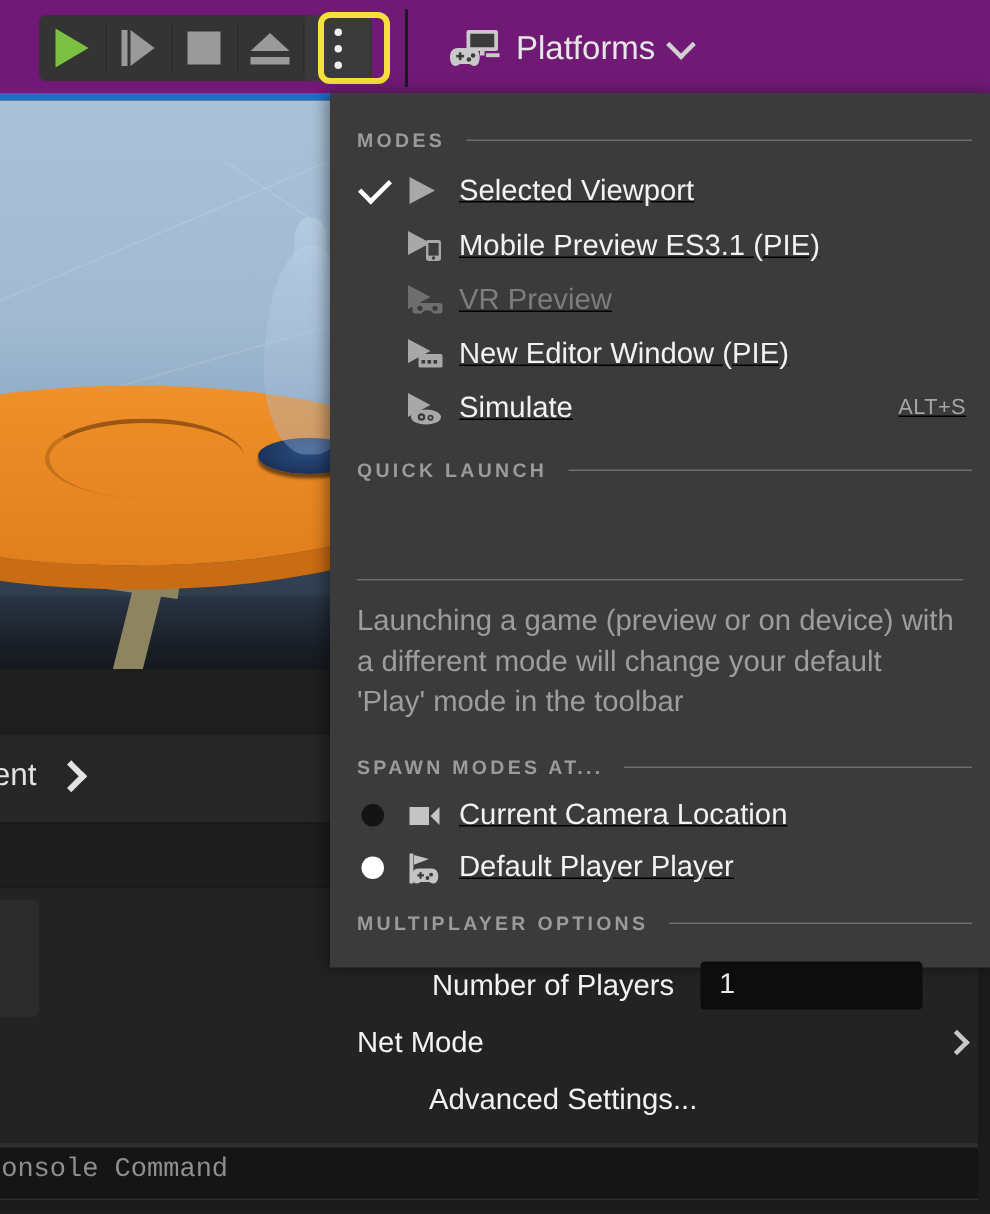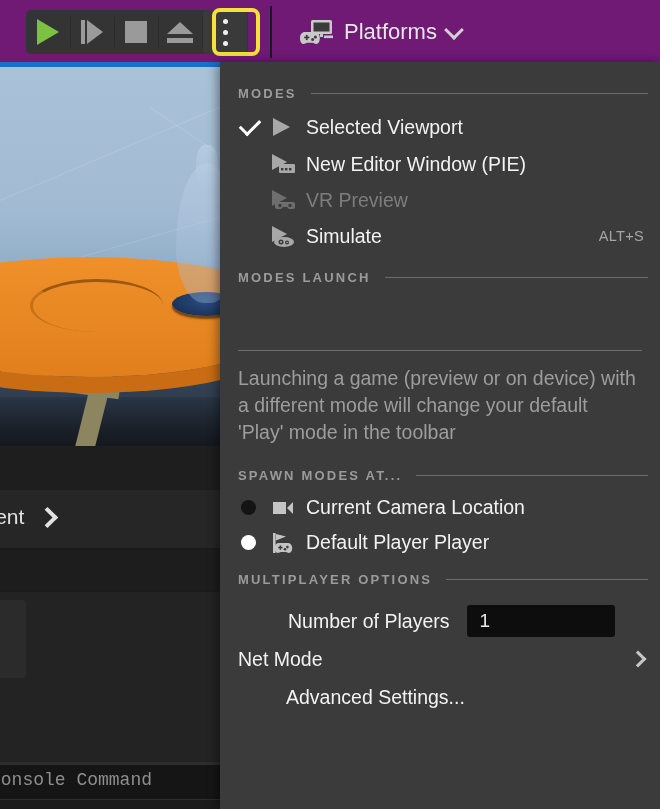--- a/index.html
+++ b/index.html
@@ -66,27 +66,27 @@
   
   .right-sliver{position:absolute;left:652px;top:62px;width:8px;height:747px;overflow:hidden;}
   .rs-a{position:absolute;left:0;top:0;width:8px;height:36px;background:#9fb8d0;}
   .rs-b{position:absolute;left:0;top:36px;width:8px;height:100px;background:#e88a22;}
   .rs-c{position:absolute;left:0;top:136px;width:8px;height:40px;background:#1d1d22;}
   .rs-d{position:absolute;left:0;top:176px;width:8px;height:120px;background:#e88a22;}
   .rs-e{position:absolute;left:0;top:296px;width:8px;height:60px;background:#2e3d52;}
   .rs-f{position:absolute;left:0;top:356px;width:8px;height:391px;background:#1b1b1b;}
 
   
-  .menu{position:absolute;left:220px;top:62px;width:440px;height:748px;background:#3b3b3b;
+  .menu{position:absolute;left:220px;top:62px;width:440px;height:583px;background:#3b3b3b;
         box-shadow:-2px 0 10px rgba(0,0,0,.45);}
   .sect{display:flex;align-items:center;padding:0 12px 0 18px;height:30px;}
   .sect-label{color:#9b9b9b;font-size:13px;font-weight:bold;letter-spacing:2.2px;white-space:nowrap;}
   .sect-rule{flex:1;height:1px;background:#6d6d6d;margin-left:14px;}
 
-  .row{display:flex;align-items:center;height:36px;padding:0 16px 0 18px;position:relative;}
+  .row{display:flex;align-items:center;height:36px;padding:0 16px 0 18px;position:relative;text-decoration:underline;}
   .mark{width:32px;flex:0 0 32px;display:flex;align-items:center;justify-content:flex-start;}
   .check{width:17px;height:9px;border-left:3.4px solid #ffffff;border-bottom:3.4px solid #ffffff;transform:rotate(-45deg);margin-left:2px;margin-bottom:4px;}
   .radio{width:15px;height:15px;border-radius:50%;margin-left:3px;}
   .radio.off{background:#141414;}
   .radio.on{background:#ffffff;}
   .ico{width:36px;flex:0 0 36px;display:flex;align-items:center;justify-content:flex-start;}
   .label{color:#f2f2f2;font-size:19.5px;white-space:nowrap;}
   .label.dim{color:#7d7d7d;}
   .shortcut{margin-left:auto;color:#a5a5a5;font-size:14.5px;letter-spacing:.3px;}
 
@@ -216,67 +216,79 @@
         <span class="check"></span>
       </span>
     <span class="ico">
       <svg width="24" height="22" viewBox="0 0 24 22">
           <path d="M3 2 L20 11 L3 20 Z" fill="#a8a8a8"></path>
         </svg>
     </span>
     <span class="label">Selected Viewport</span>
   </div>
 
+  <div class="row">
+    <span class="mark"></span>
+    <span class="ico">
+      <svg width="26" height="24" viewBox="0 0 26 24">
+        <path d="M2 2 L17 10 L2 18 Z" fill="#a8a8a8"></path>
+        <rect x="14" y="8" width="10" height="14" rx="1.6" fill="#a8a8a8"></rect>
+        <rect x="15.6" y="10" width="6.8" height="8.4" fill="#3b3b3b"></rect>
+        <circle cx="19" cy="20" r="1.1" fill="#3b3b3b"></circle>
+      </svg>
+    </span>
+    <span class="label">Mobile Preview ES3.1 (PIE)</span>
+  </div>
+
+  <div class="row">
+    <span class="mark"></span>
+    <span class="ico">
+      <svg width="26" height="24" viewBox="0 0 26 24">
+        <path d="M2 2 L17 10 L2 18 Z" fill="#6e6e6e"></path>
+        <path d="M7 14h16a2 2 0 0 1 2 2v3a2 2 0 0 1-2 2h-4l-2-2h-4l-2 2H7a2 2 0 0 1-2-2v-3a2 2 0 0 1 2-2z" fill="#6e6e6e"></path>
+        <circle cx="10" cy="17.5" r="1.7" fill="#3b3b3b"></circle>
+        <circle cx="20" cy="17.5" r="1.7" fill="#3b3b3b"></circle>
+      </svg>
+    </span>
+    <span class="label dim">VR Preview</span>
+  </div>
 
   <div class="row">
     <span class="mark"></span>
     <span class="ico">
       <svg width="26" height="24" viewBox="0 0 26 24">
         <path d="M2 2 L17 10 L2 18 Z" fill="#a8a8a8"></path>
         <rect x="9" y="12" width="16" height="9" rx="1" fill="#a8a8a8"></rect>
         <rect x="11" y="16" width="2.4" height="2.4" fill="#3b3b3b"></rect>
         <rect x="15" y="16" width="2.4" height="2.4" fill="#3b3b3b"></rect>
         <rect x="19" y="16" width="2.4" height="2.4" fill="#3b3b3b"></rect>
       </svg>
     </span>
     <span class="label">New Editor Window (PIE)</span>
-  </div>
-
-  <div class="row">
-    <span class="mark"></span>
-    <span class="ico">
-      <svg width="26" height="24" viewBox="0 0 26 24">
-        <path d="M2 2 L17 10 L2 18 Z" fill="#6e6e6e"></path>
-        <path d="M7 14h16a2 2 0 0 1 2 2v3a2 2 0 0 1-2 2h-4l-2-2h-4l-2 2H7a2 2 0 0 1-2-2v-3a2 2 0 0 1 2-2z" fill="#6e6e6e"></path>
-        <circle cx="10" cy="17.5" r="1.7" fill="#3b3b3b"></circle>
-        <circle cx="20" cy="17.5" r="1.7" fill="#3b3b3b"></circle>
-      </svg>
-    </span>
-    <span class="label dim">VR Preview</span>
   </div>
 
 
   <div class="row">
     <span class="mark"></span>
     <span class="ico">
       <svg width="27" height="24" viewBox="0 0 27 24">
         <path d="M2 2 L17 10 L2 18 Z" fill="#a8a8a8"></path>
         <ellipse cx="14" cy="18" rx="10" ry="5" fill="#a8a8a8"></ellipse>
         <circle cx="11" cy="18" r="2.5" fill="#3b3b3b"></circle>
         <circle cx="17" cy="18.5" r="2" fill="#3b3b3b"></circle>
         <circle cx="11" cy="18" r="1" fill="#a8a8a8"></circle>
         <circle cx="17" cy="18.5" r=".8" fill="#a8a8a8"></circle>
       </svg>
     </span>
     <span class="label">Simulate</span>
     <span class="shortcut">ALT+S</span>
   </div>
 
   <div class="sect" style="margin-top:8px;">
-    <span class="sect-label">MODES LAUNCH</span>
+    <span class="sect-label">QUICK LAUNCH</span>
     <span class="sect-rule"></span>
   </div>
   <div class="ql-gap"></div>
   <div class="ql-rule"></div>
   <div class="ql-desc">Launching a game (preview or on device) with a different mode will change your default 'Play' mode in the toolbar</div>
 
   <div class="sect" style="margin-top:2px;">
     <span class="sect-label">SPAWN MODES AT...</span>
     <span class="sect-rule"></span>
   </div>

